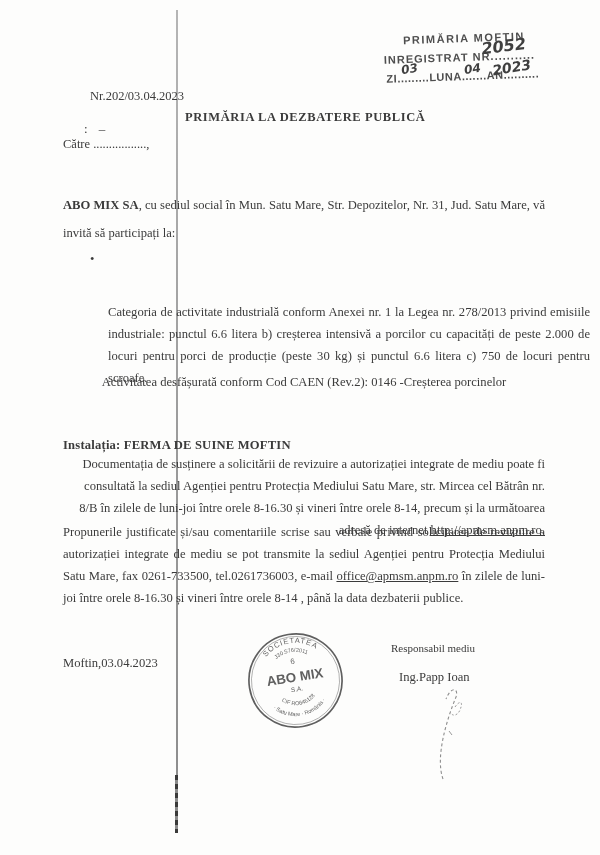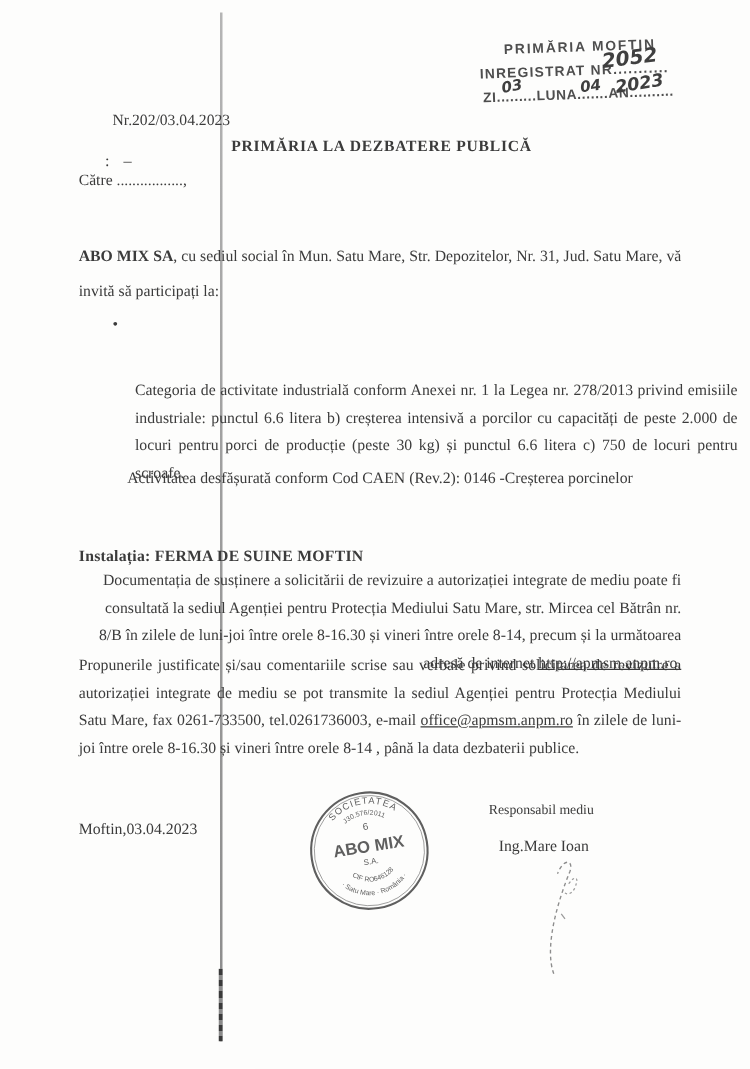--- a/index.html
+++ b/index.html
@@ -92,21 +92,21 @@
   <div class="para p-activity">Activitatea desfășurată conform Cod CAEN (Rev.2): 0146 -Creșterea porcinelor</div>
 
   <div class="para p-inst1">Instalația: FERMA DE SUINE MOFTIN</div>
 
   <div class="para p-doc"><span>Documentația de susținere a solicitării de revizuire a autorizației integrate de mediu poate fi consultată la sediul Agenției pentru Protecția Mediului Satu Mare, str. Mircea cel Bătrân nr. 8/B în zilele de luni-joi între orele 8-16.30 și vineri între orele 8-14, precum și la următoarea adresă de internet </span><span class="link">http://apmsm.anpm.ro.</span></div>
 
   <div class="para p-prop"><span>Propunerile justificate și/sau comentariile scrise sau verbale privind solicitarea de revizuire a autorizației integrate de mediu se pot transmite la sediul Agenției pentru Protecția Mediului Satu Mare, fax 0261-733500, tel.0261736003, e-mail </span><span class="link">office@apmsm.anpm.ro</span><span> în zilele de luni-joi între orele 8-16.30 și vineri între orele 8-14 , până la data dezbaterii publice.</span></div>
 
   <div class="place-date">Moftin,03.04.2023</div>
   <div class="resp-title">Responsabil mediu</div>
-  <div class="resp-name">Ing.Mare Ioan</div>
+  <div class="resp-name">Ing.Papp Ioan</div>
 
   <svg class="round-stamp" viewBox="0 0 100 100">
     <defs>
       <path id="arcTop1" d="M 12,50 A 38,38 0 0 1 88,50"></path>
       <path id="arcTop2" d="M 21,50 A 29,29 0 0 1 79,50"></path>
       <path id="arcBot1" d="M 14,50 A 36,36 0 0 0 86,50"></path>
       <path id="arcBot2" d="M 25,50 A 25,25 0 0 0 75,50"></path>
     </defs>
     <circle cx="50" cy="50" r="47" fill="none" stroke="#4a4a4a" stroke-width="1.7"></circle>
     <circle cx="50" cy="50" r="44.5" fill="none" stroke="#5a5a5a" stroke-width="0.5"></circle>

